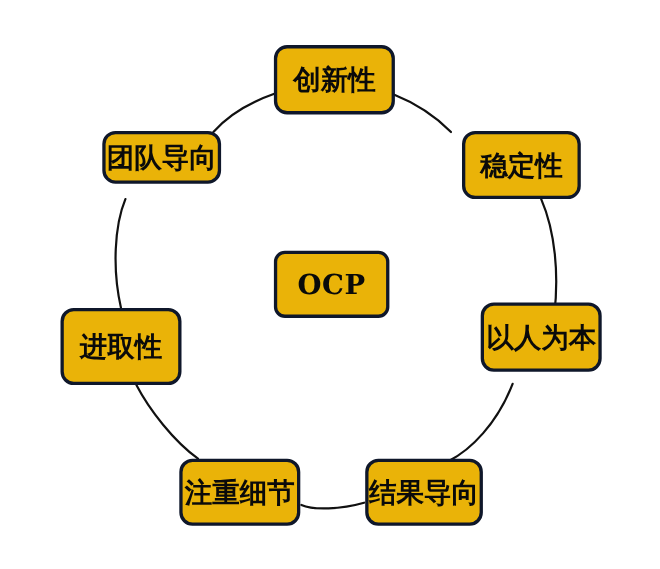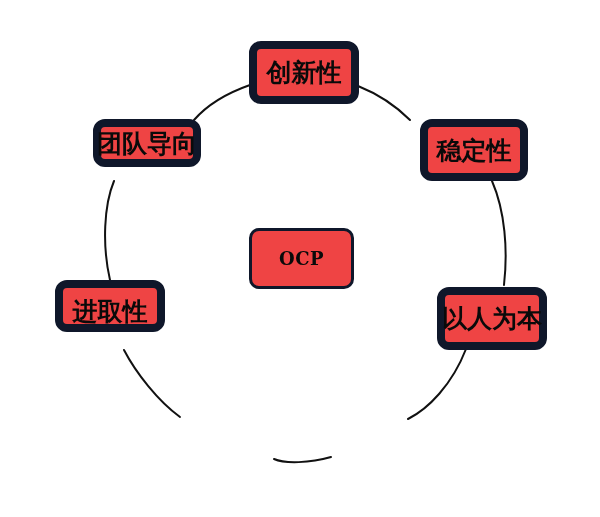--- a/index.html
+++ b/index.html
@@ -23,22 +23,22 @@
   #ring-svg {
     position: absolute;
     left: 0;
     top: 0;
     width: 600px;
     height: 517px;
   }
   .node {
     position: absolute;
     box-sizing: border-box;
-    background: #ef4444;
-    border: 8px solid #0f172a;
+    background: #eab308;
+    border: 3px solid #0f172a;
     border-radius: 12px;
     display: flex;
     align-items: center;
     justify-content: center;
     z-index: 3;
   }
   .node-label {
     font-family: "DejaVu Sans", "Liberation Sans", sans-serif;
     font-size: 25px;
     font-weight: 600;
@@ -46,21 +46,21 @@
     line-height: 1;
     white-space: nowrap;
     letter-spacing: 0px;
   }
   .node.center {
     border-width: 3px;
     border-radius: 10px;
   }
   .node.center .node-label {
     font-family: "DejaVu Serif", "Liberation Serif", serif;
-    font-size: 18px;
+    font-size: 25px;
     font-weight: 700;
     letter-spacing: 0.5px;
   }
 </style>
 </head>
 <body>
 
 <div id="diagram-root">
 
   <svg id="ring-svg" viewBox="0 0 600 517" xmlns="http://www.w3.org/2000/svg">
@@ -80,27 +80,33 @@
   </div>
 
   <div class="node" id="node-innovation" style="left: 249px; top: 41px; width: 110px; height: 63px;">
     <span class="node-label">创新性</span>
   </div>
 
   <div class="node" id="node-stability" style="left: 401px; top: 119px; width: 108px; height: 62px; margin-left: 19px;">
     <span class="node-label">稳定性</span>
   </div>
 
-  <div class="node" id="node-people-first" style="left: 437px; top: 287px; width: 110px; height: 63px;">
+  <div class="node" id="node-people-first" style="left: 437px; top: 275px; width: 110px; height: 63px;">
     <span class="node-label">以人为本</span>
   </div>
 
+  <div class="node" id="node-results" style="left: 332px; top: 417px; width: 107px; height: 61px;">
+    <span class="node-label">结果导向</span>
+  </div>
 
+  <div class="node" id="node-detail" style="left: 163px; top: 417px; width: 110px; height: 61px;">
+    <span class="node-label">注重细节</span>
+  </div>
 
-  <div class="node" id="node-aggressive" style="left: 55px; top: 280px; width: 110px; height: 52px; align-items: flex-end;">
+  <div class="node" id="node-aggressive" style="left: 55px; top: 280px; width: 110px; height: 70px;">
     <span class="node-label">进取性</span>
   </div>
 
   <div class="node center" id="node-ocp" style="left: 249px; top: 228px; width: 105px; height: 61px;">
     <span class="node-label">OCP</span>
   </div>
 
 </div>
 
 </body></html>

